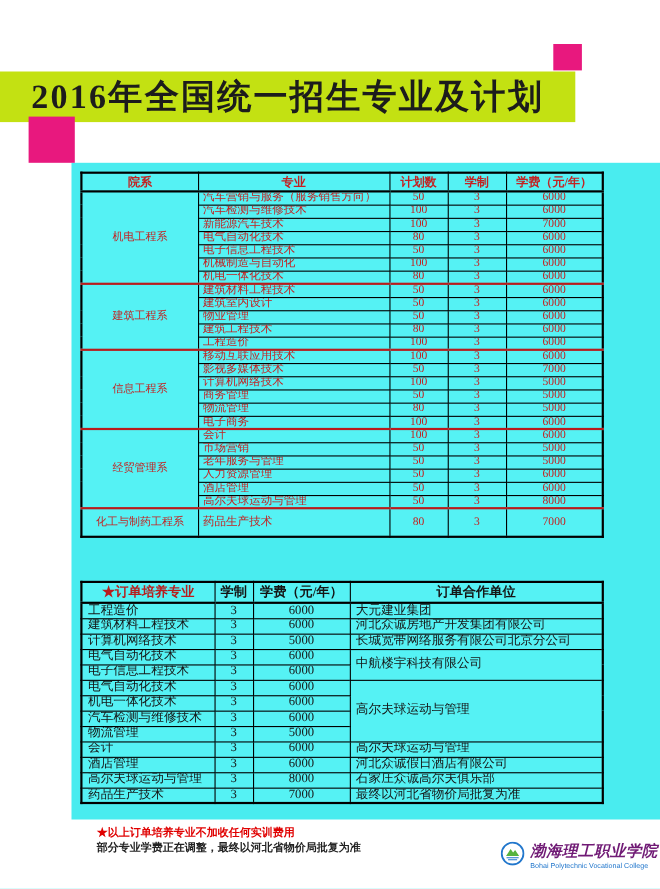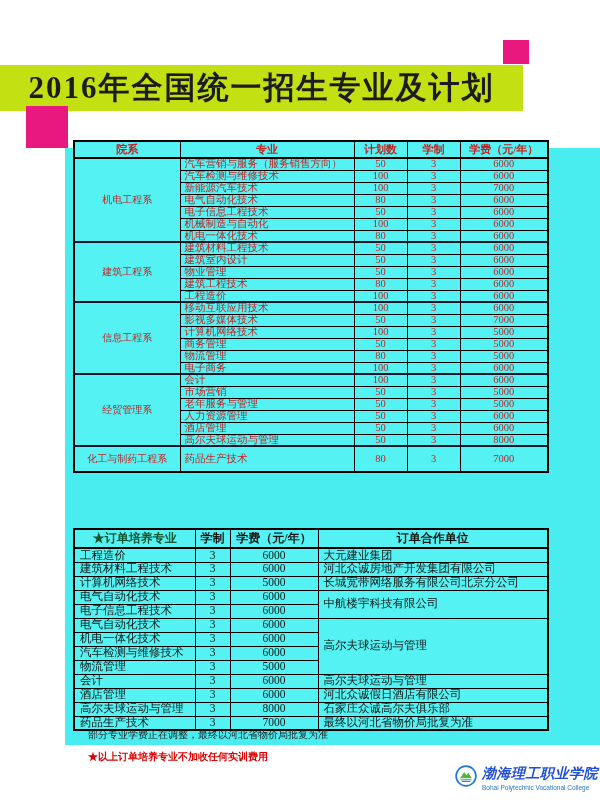--- a/index.html
+++ b/index.html
@@ -24,71 +24,71 @@
     font-family:"Liberation Serif", serif;
   }
   .sq { position:absolute; background:#e8187e; }
   .sq-tr { left:503px; top:40px; width:26px; height:24px; }
   .sq-bl { left:26px; top:106px; width:42px; height:42px; }
 
   table { border-collapse:collapse; table-layout:fixed; background:#55f2f4; }
 
   
   .main-table {
-    position:absolute; left:73px; top:140px; width:474px;
+    position:absolute; left:73px; top:156px; width:474px;
     border:2px solid #000;
   }
   .main-table th, .main-table td {
     border:1px solid #000; overflow:hidden; white-space:nowrap;
     color:#c32222; text-align:center; padding:0;
   }
   .main-table th { height:15px; font-size:11px; font-weight:bold; }
   .main-table td { height:12px; font-size:10.5px; line-height:1; }
   .main-table td.major { text-align:left; padding-left:4px; }
   .main-table td.dept { font-size:10px; white-space:normal; padding:0 12px; line-height:1.15; }
-  .main-table tr.group-start td { border-top:2px solid #0f172a; }
+  .main-table tr.group-start td { border-top:2px solid #b91c1c; }
   .main-table thead th { border-bottom:2px solid #000; }
   .main-table tr.tall td { height:26px; }
 
   
   .order-table {
     position:absolute; left:73px; top:528px; width:474px;
     border:2px solid #000;
   }
   .order-table th, .order-table td {
     border:1px solid #000; overflow:hidden; white-space:nowrap;
     color:#151515; text-align:center; padding:0;
   }
   .order-table th { height:15px; font-size:12px; font-weight:bold; border-bottom:2px solid #000; }
-  .order-table th.order-red { color:#14532d; }
+  .order-table th.order-red { color:#b91c1c; }
   .order-table td { height:14px; font-size:11.5px; line-height:1; }
   .order-table td.major, .order-table td.partner { text-align:left; padding-left:5px; }
 
   
   .note-red {
     position:absolute; left:88px; top:750px;
     font-size:10px; font-weight:bold; color:#e00000;
     font-family:"Liberation Sans", sans-serif;
   }
   .note-black {
-    position:absolute; left:88px; top:728px;
-    font-size:10px; font-weight:normal; color:#222;
+    position:absolute; left:88px; top:764px;
+    font-size:10px; font-weight:bold; color:#222;
     font-family:"Liberation Sans", sans-serif;
   }
 
   
   .footer {
     position:absolute; left:455px; top:765px; width:140px;
     display:flex; align-items:flex-start;
   }
   .footer .logo { width:22px; height:22px; margin-right:5px; flex:0 0 auto; }
   .fcol { display:flex; flex-direction:column; }
   .frow { display:flex; align-items:baseline; }
   .college-name {
-    font-size:14px; font-weight:bold; font-style:italic; color:#1d4ed8;
+    font-size:14px; font-weight:bold; font-style:italic; color:#701a75;
     letter-spacing:0.5px; white-space:nowrap;
     font-family:"Liberation Serif", serif;
   }
   .college-en {
     font-size:6.5px; color:#2277cc; white-space:nowrap; margin-top:1px;
     font-family:"Liberation Sans", sans-serif;
   }
 </style>
 </head>
 <body>

